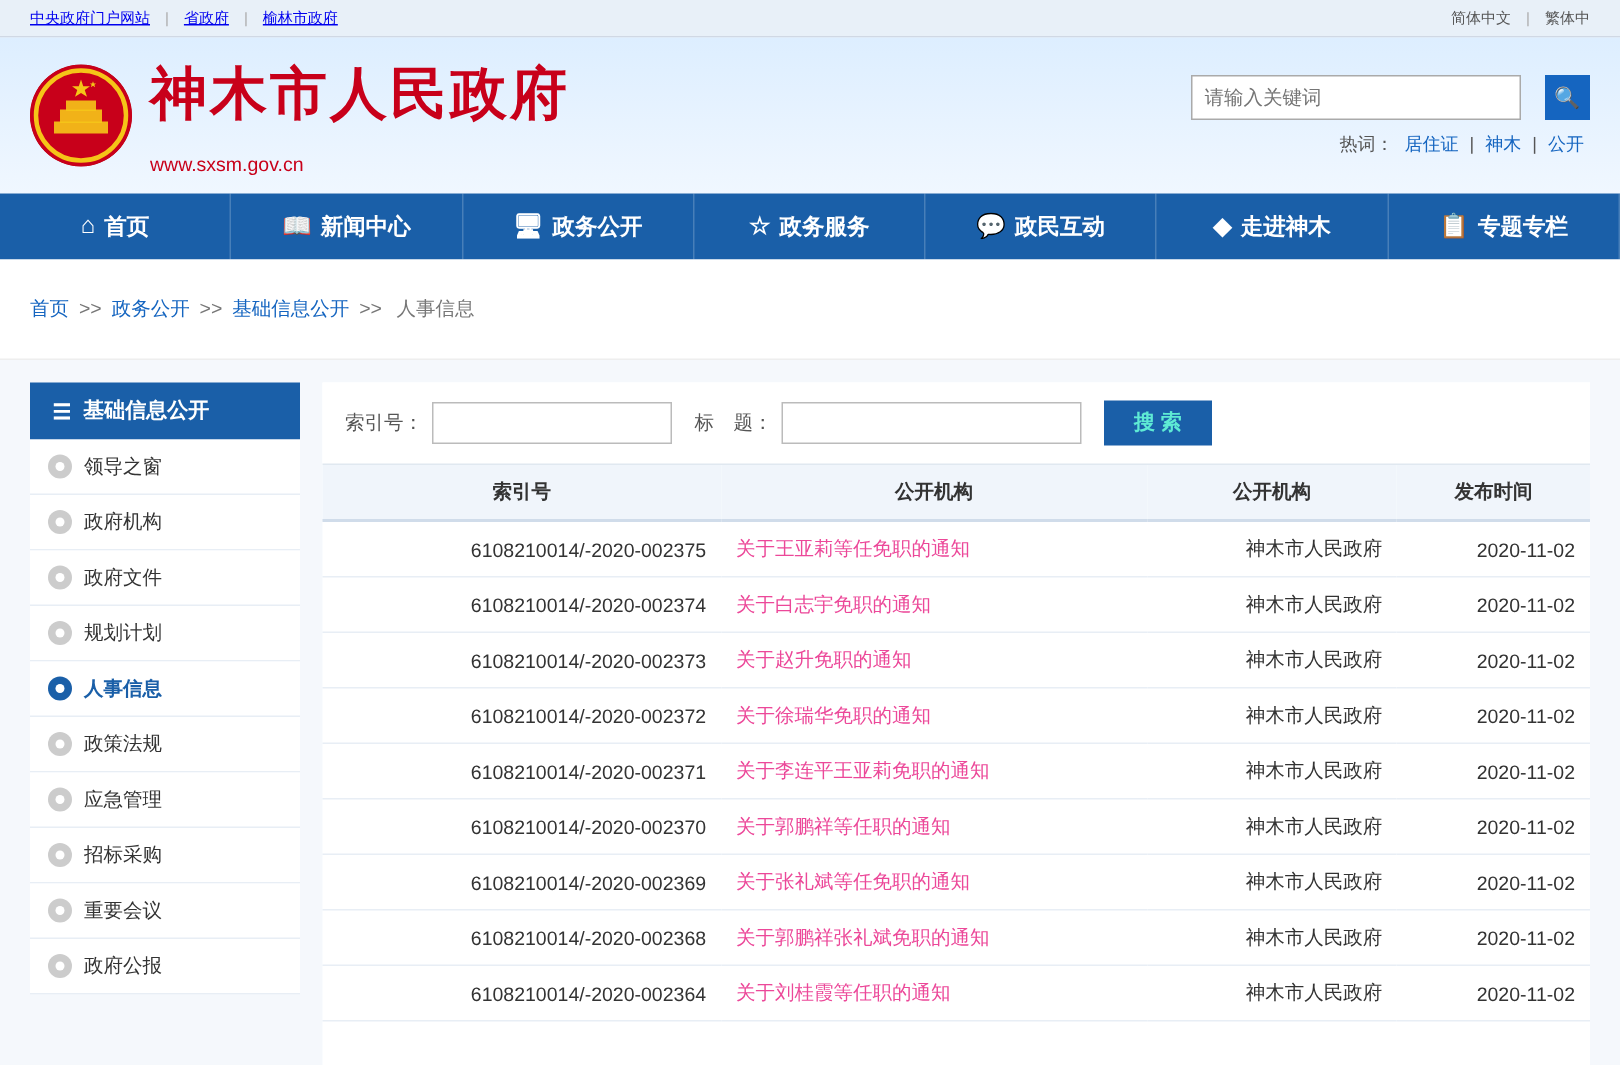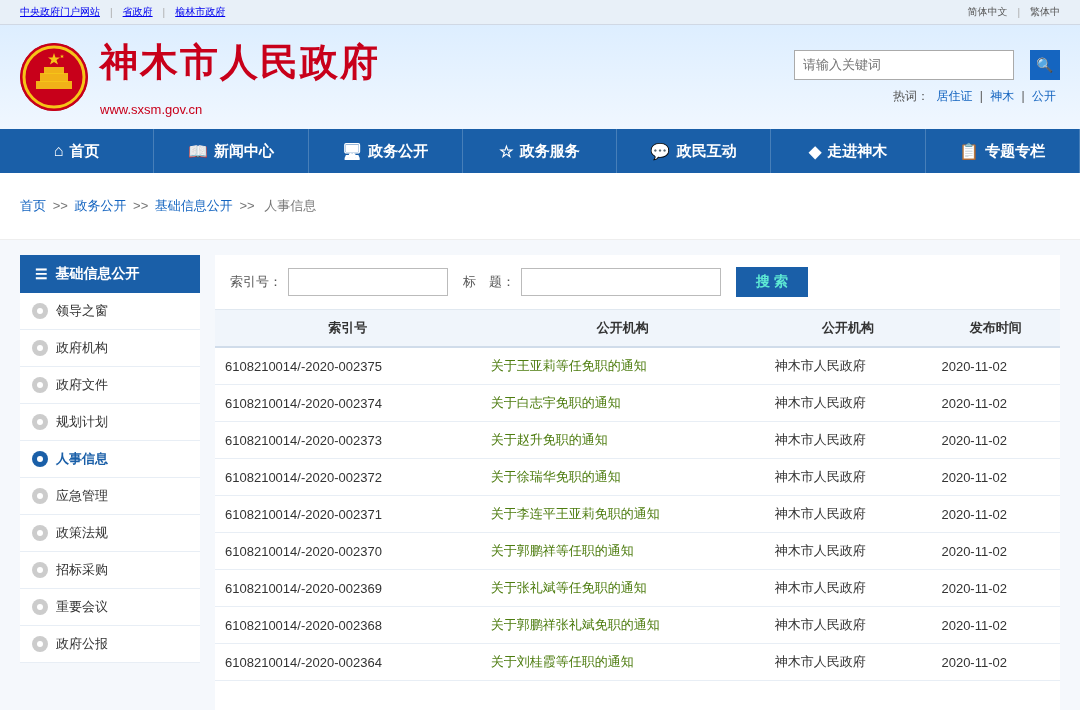--- a/index.html
+++ b/index.html
@@ -184,26 +184,26 @@
       padding: 9px 10px;
       text-align: center;
       color: #333;
       font-size: 13px;
       font-weight: bold;
       border-bottom: 2px solid #d0dcea;
     }
     .data-table tbody tr { border-bottom: 1px solid #e8eef5; }
     .data-table td {
       padding: 9px 10px;
-      text-align: left;
+      text-align: right;
       font-size: 13px;
       color: #333;
     }
     .data-table td.title { text-align: left; }
-    .data-table td.title a { color: #4d7c0f; text-decoration: none; }
+    .data-table td.title a { color: #ec4899; text-decoration: none; }
   </style>
 </head>
 <body>
 
 <div class="top-bar">
   <div class="top-bar-left">
     <a href="#">中央政府门户网站</a>
     <span class="sep">|</span>
     <a href="#">省政府</a>
     <span class="sep">|</span>
@@ -328,27 +328,27 @@
         <div class="sidebar-item active">
           <div class="dot">
             <div class="dot-inner"></div>
           </div>
           <span>人事信息</span>
         </div>
         <div class="sidebar-item">
           <div class="dot">
             <div class="dot-inner"></div>
           </div>
+          <span>政策法规</span>
+        </div>
+        <div class="sidebar-item">
+          <div class="dot">
+            <div class="dot-inner"></div>
+          </div>
           <span>应急管理</span>
-        </div>
-        <div class="sidebar-item">
-          <div class="dot">
-            <div class="dot-inner"></div>
-          </div>
-          <span>政策法规</span>
         </div>
         <div class="sidebar-item">
           <div class="dot">
             <div class="dot-inner"></div>
           </div>
           <span>招标采购</span>
         </div>
         <div class="sidebar-item">
           <div class="dot">
             <div class="dot-inner"></div>

